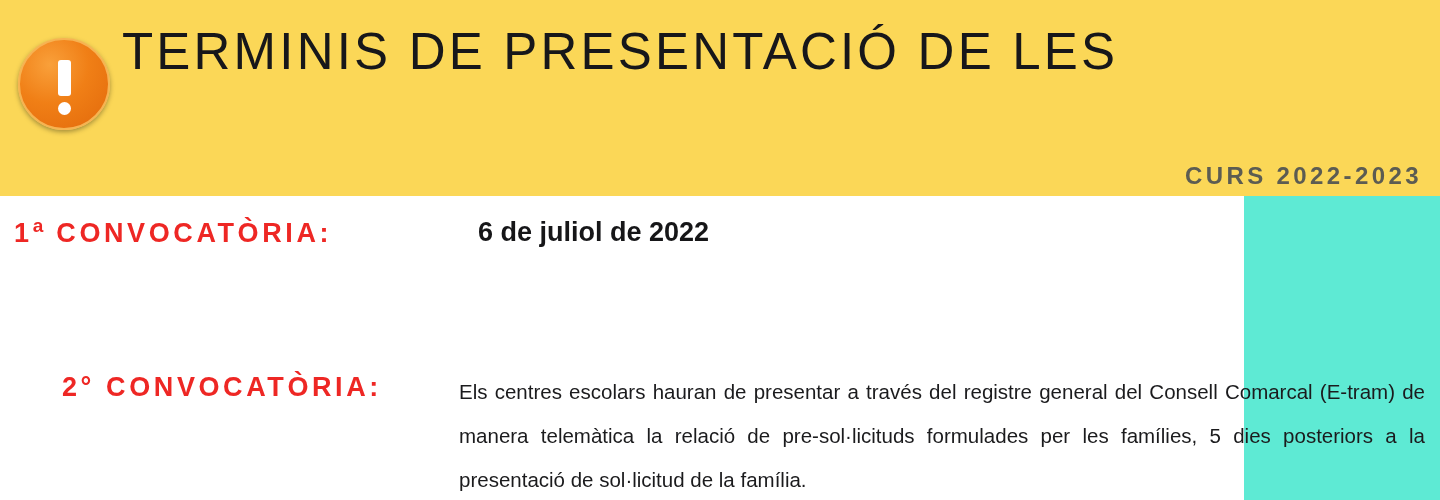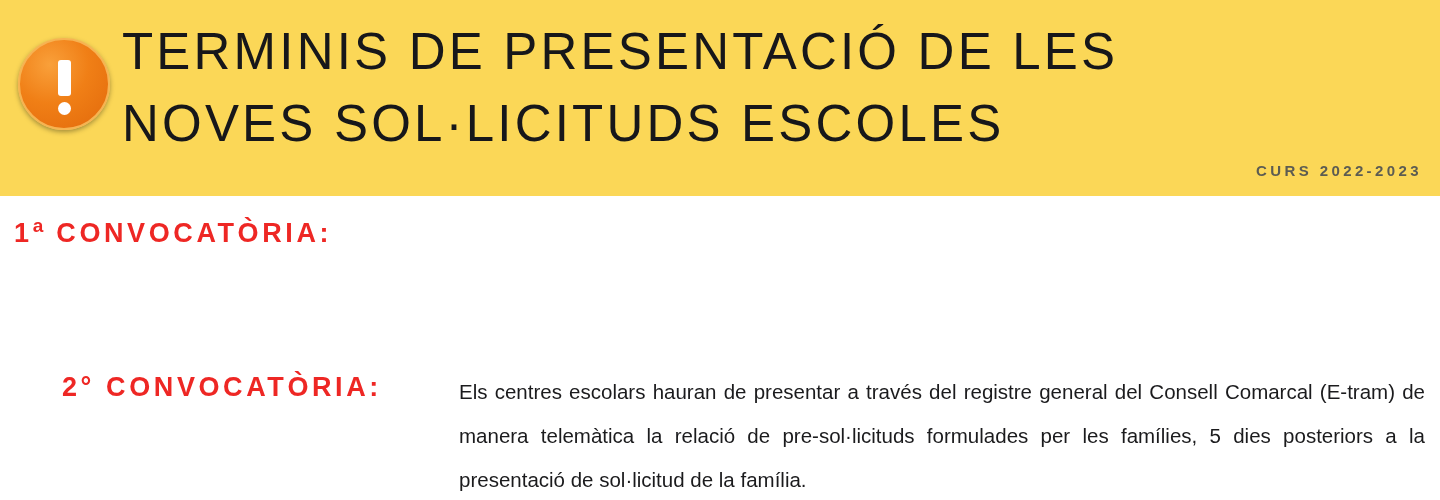--- a/index.html
+++ b/index.html
@@ -73,32 +73,32 @@
     line-height: 72px;
     letter-spacing: 3.2px;
     font-weight: 400;
     color: #17171a;
     white-space: nowrap;
   }
   .course-label {
     position: absolute;
     right: 18px;
     top: 162px;
-    font-size: 15px;
+    font-size: 24px;
     letter-spacing: 3.4px;
     font-weight: bold;
     color: #5c5c52;
   }
 
   
   .body-area {
     position: absolute;
     left: 0;
     top: 196px;
-    width: 1440px;
+    width: 1244px;
     height: 304px;
     background: #ffffff;
   }
 
   .row1 {
     position: absolute;
     left: 0;
     top: 19px;
     width: 1440px;
     height: 46px;
@@ -161,31 +161,31 @@
   <div class="banner">
     <div class="banner-inner">
 
       <div class="alert-icon">
         <div class="bang-bar"></div>
         <div class="bang-dot"></div>
       </div>
 
       <div class="title-block">
         <div class="title-line">TERMINIS DE PRESENTACIÓ DE LES</div>
-        <div class="title-line">NOVES SOL·LICITUDS ESCOLES</div>
       </div>
 
       <div class="course-label">CURS 2022-2023</div>
     </div>
   </div>
 
   <div class="body-area">
 
     <div class="row1">
       <div class="label-red-1"><span>1</span><span class="sup">a</span><span> CONVOCATÒRIA:</span></div>
+      <div class="value-1">6 de juliol de 2022</div>
     </div>
 
     <div class="row2">
       <div class="label-red-2">2° CONVOCATÒRIA:</div>
       <div class="paragraph-2">Els centres escolars hauran de presentar a través del registre general del Consell Comarcal (E-tram) de manera telemàtica la relació de pre-sol·licituds formulades per les famílies, 5 dies posteriors a la presentació de sol·licitud de la família.</div>
     </div>
 
   </div>
 </div>
 

